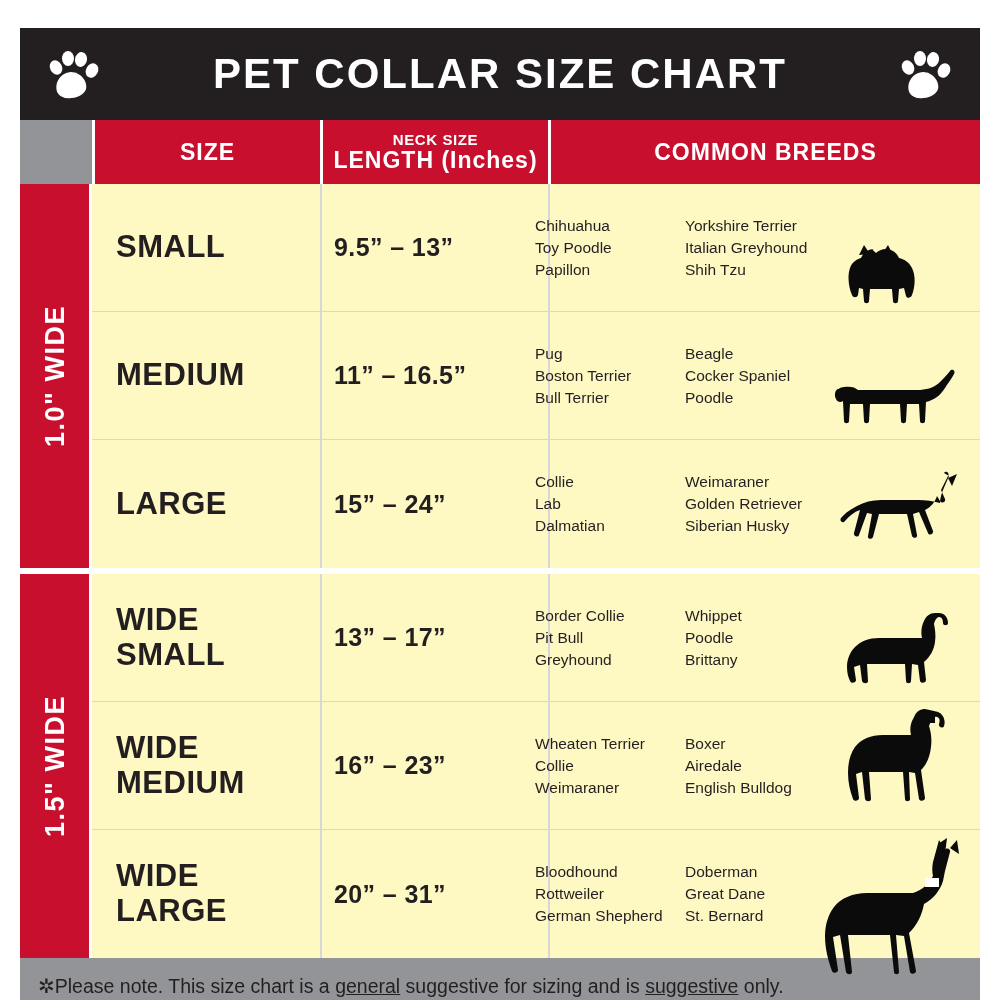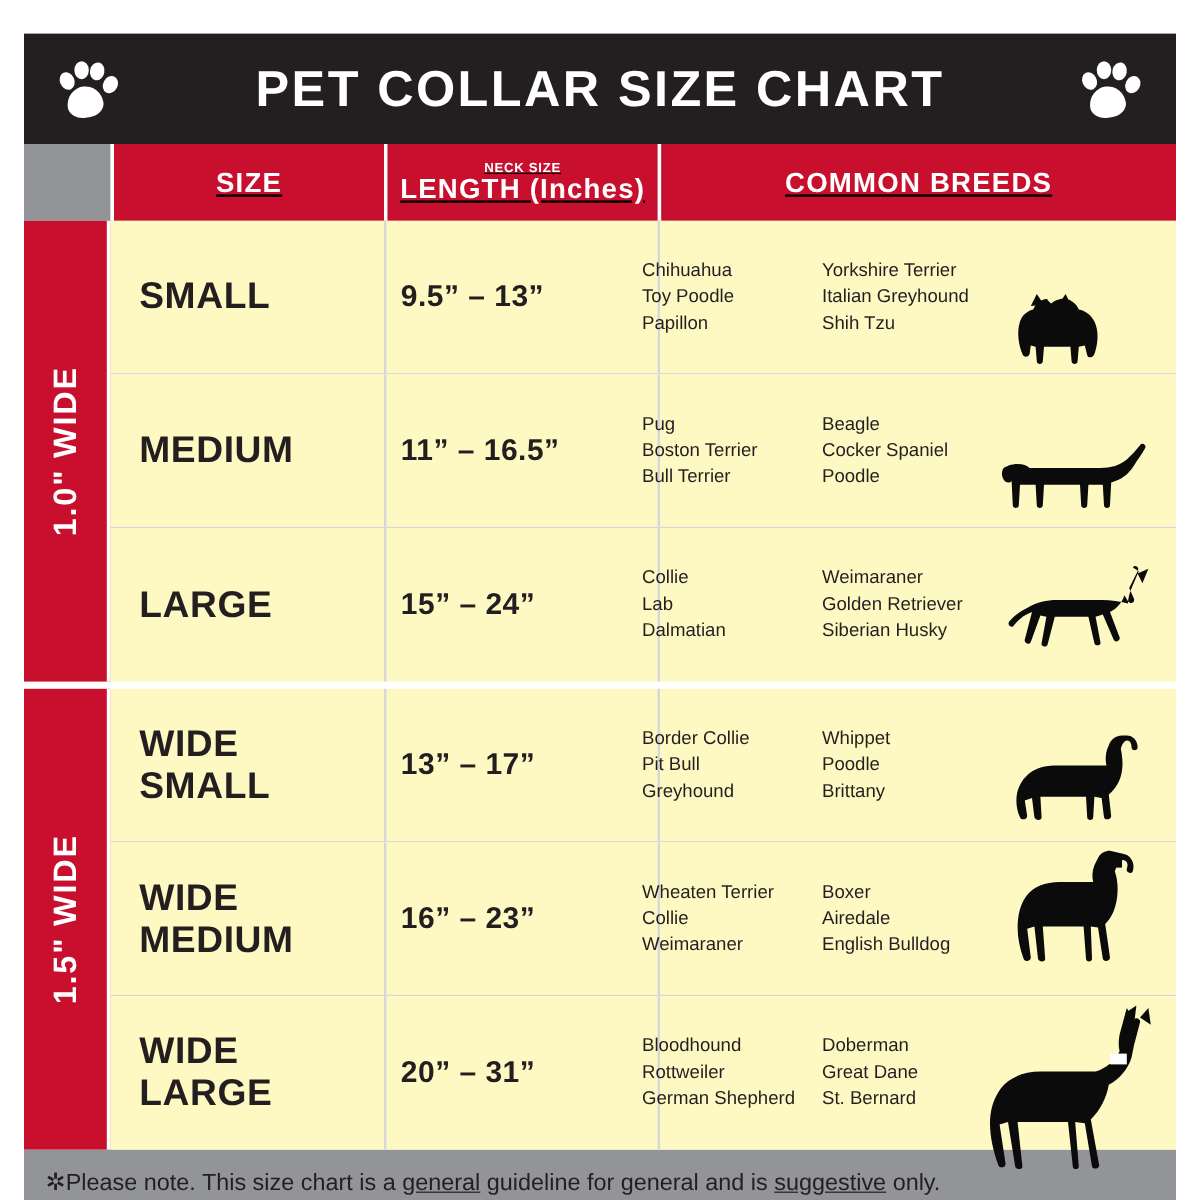--- a/index.html
+++ b/index.html
@@ -70,21 +70,20 @@
   .paw .t1 { left: 2px;  top: 10px; transform: rotate(-25deg); }
   .paw .t2 { left: 14px; top: 1px; }
   .paw .t3 { left: 27px; top: 2px;  transform: rotate(12deg); }
   .paw .t4 { left: 38px; top: 13px; transform: rotate(28deg); }
 
   
   .header-row {
     display: flex;
     height: 64px;
     background: #ffffff;
-    text-decoration: underline;
   }
   .hdr-corner {
     width: 72px;
     background: #929497;
     border-right: 3px solid #ffffff;
   }
   .hdr-cell {
     background: #c8102e;
     color: #ffffff;
     display: flex;
@@ -98,21 +97,21 @@
   .hdr-size   { width: 228px; }
   .hdr-length { width: 228px; }
   .hdr-breeds { flex: 1; }
   .hdr-main {
     font-size: 23px;
     font-weight: bold;
     letter-spacing: 1px;
     line-height: 1.05;
   }
   .hdr-sup {
-    font-size: 11px;
+    font-size: 15px;
     font-weight: bold;
     letter-spacing: 0.6px;
     line-height: 1.1;
     margin-bottom: -1px;
   }
 
   
   .body-wrap {
     position: relative;
   }
@@ -448,18 +447,18 @@
                 </svg>
               </div>
             </div>
           </div>
 
         </div>
       </div>
     </div>
 
     <div class="footer">
-      <p><span class="star">✲</span><span>Please note. This size chart is a </span><span class="u">general</span><span> guideline for general and is </span><span class="u"> suggestive</span><span> only.</span></p>
+      <p><span class="star">✲</span><span>Please note. This size chart is a </span><span class="u">general</span><span> suggestive for sizing and is </span><span class="u"> suggestive</span><span> only.</span></p>
 
     </div>
 
   </div>
 </div>
 
 </body></html>

